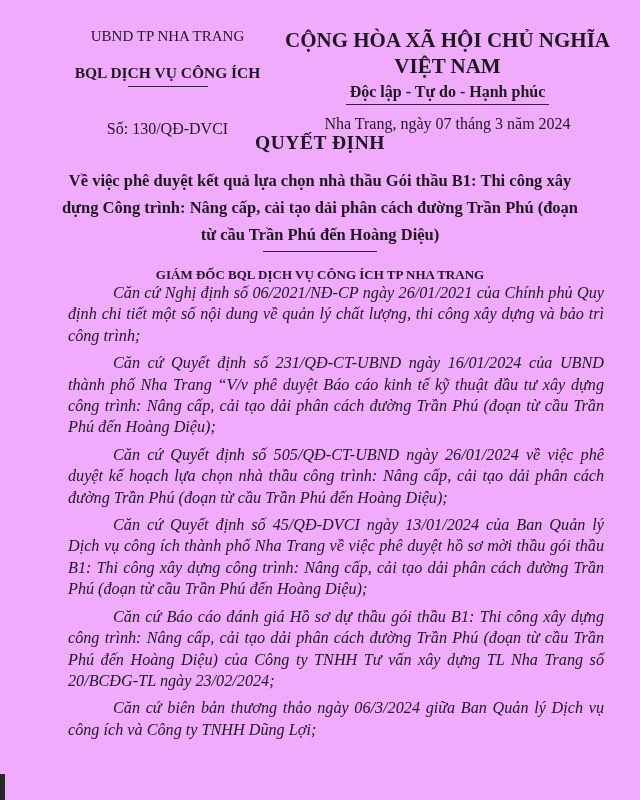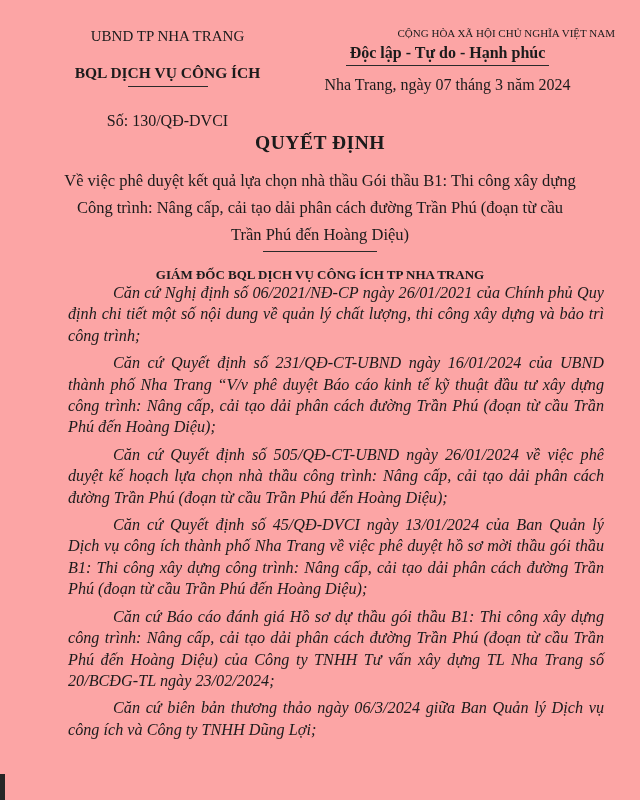--- a/index.html
+++ b/index.html
@@ -1,71 +1,71 @@
 <!DOCTYPE html>
 <html><head>
 <meta charset="utf-8">
 <style>
   html,body { margin:0; padding:0; }
   .page {
     position: relative;
     width: 640px;
     height: 800px;
     overflow: hidden;
-    background: #fca5a5;
+    background: #f0abfc;
     color: #1b1b1b;
     font-family: "Liberation Serif", "DejaVu Serif", serif;
     -webkit-font-smoothing: antialiased;
   }
 
   
   .hdr-left {
     position: absolute;
     top: 27px; left: 40px; width: 255px;
     text-align: center;
     line-height: 1.25;
   }
   .org-parent { font-size: 15px; }
   .org-name   { font-size: 15.5px; font-weight: bold; margin-top: 17px; }
   .org-underline {
     display: block;
     width: 80px; height: 0;
     border-top: 1.5px solid #2a2a2a;
     margin: 4px auto 0 auto;
   }
-  .doc-number { font-size: 16px; margin-top: 24px; }
+  .doc-number { font-size: 16px; margin-top: 32px; }
 
   .hdr-right {
     position: absolute;
     top: 27px; left: 280px; width: 335px;
     text-align: center;
     line-height: 1.25;
   }
-  .national-title { font-size: 11px; font-weight: normal; text-align: right; }
+  .national-title { font-size: 21px; font-weight: bold; }
   .national-motto {
     display: inline-block;
     font-size: 16px; font-weight: bold;
     margin-top: 2px; padding: 0 4px 2px 4px;
     border-bottom: 1.5px solid #2a2a2a;
   }
   .date-line { font-size: 16px; margin-top: 9px; }
 
   
   .title-block {
     position: absolute;
     top: 132px; left: 0; width: 640px;
     text-align: center;
   }
   .decision-kind {
     font-size: 19.5px; font-weight: bold; letter-spacing: 0.5px;
   }
   .decision-subject {
     width: 520px;
     margin: 13px auto 0 auto;
-    font-size: 16.5px; font-weight: normal;
+    font-size: 16.5px; font-weight: bold;
     line-height: 27px;
   }
   .title-divider {
     width: 114px; height: 0;
     border-top: 1.5px solid #2a2a2a;
     margin: 3px auto 0 auto;
   }
   .issuer-heading {
     font-size: 13px; font-weight: bold;
     margin-top: 15px;

